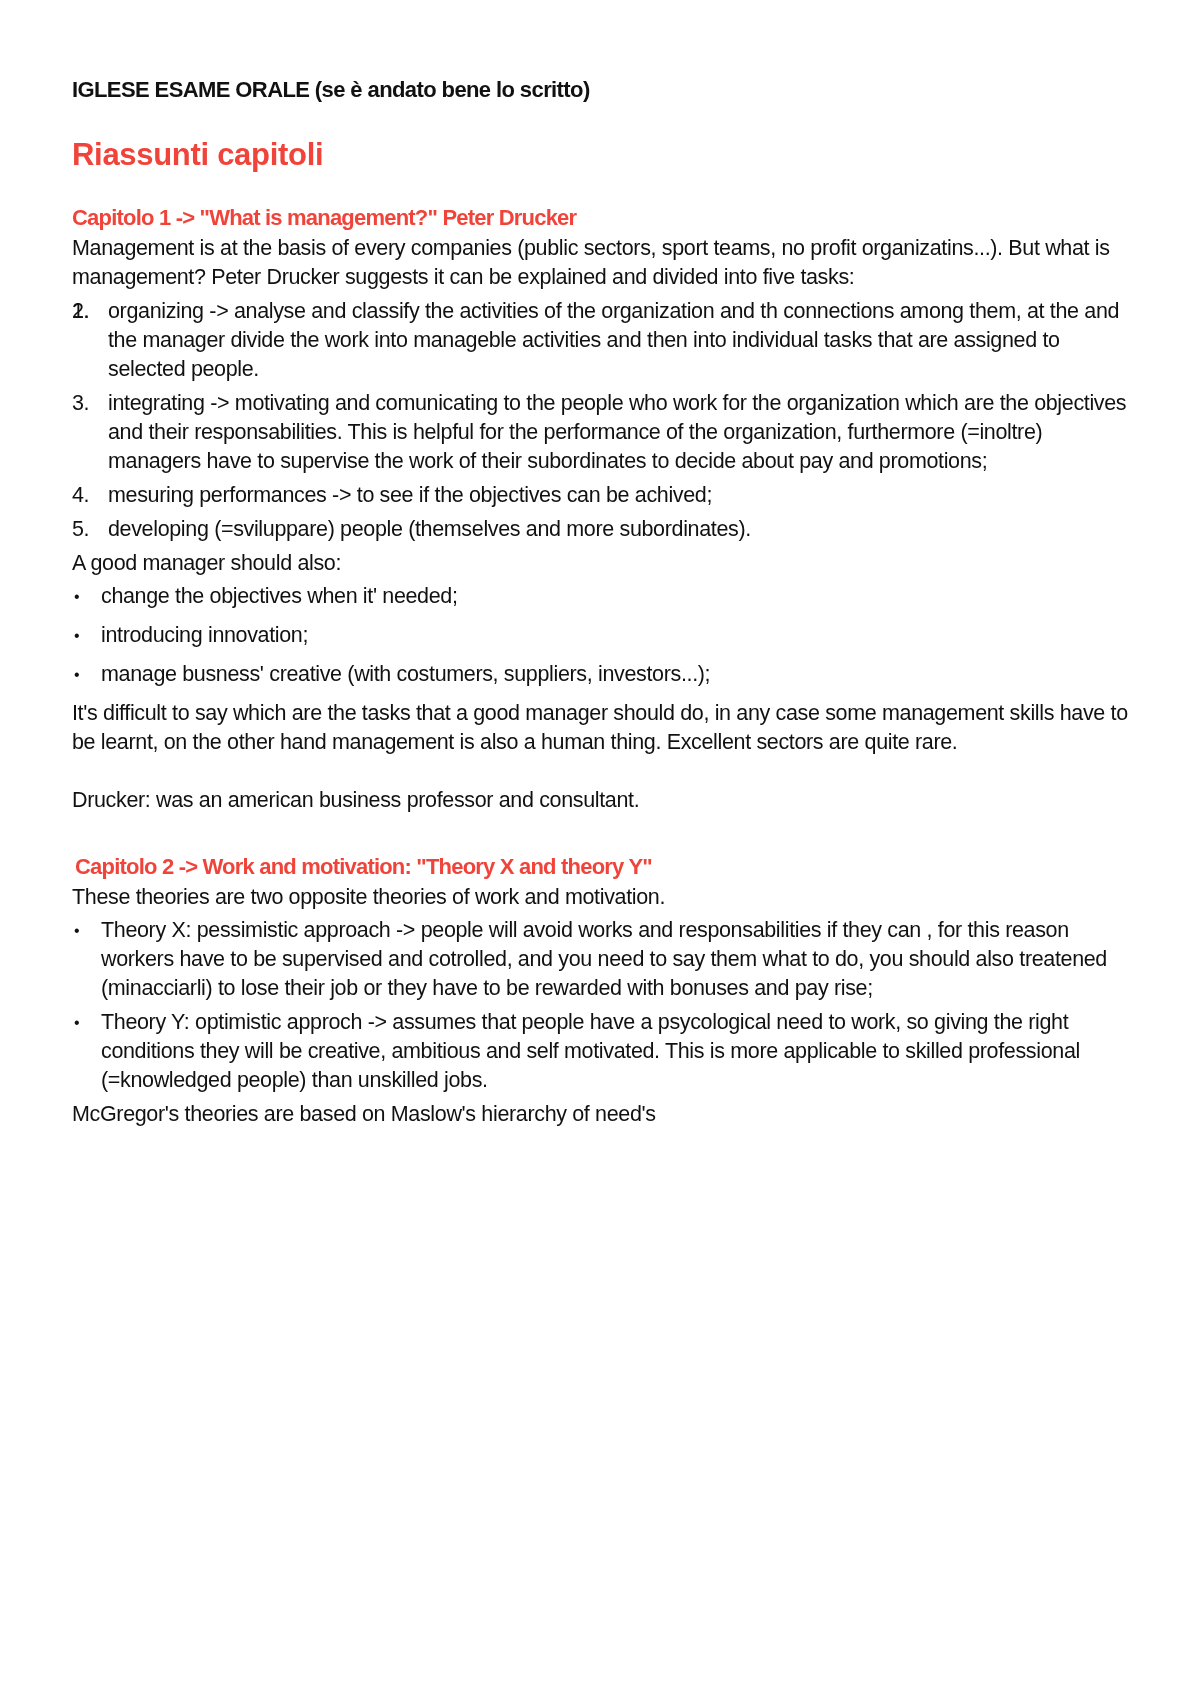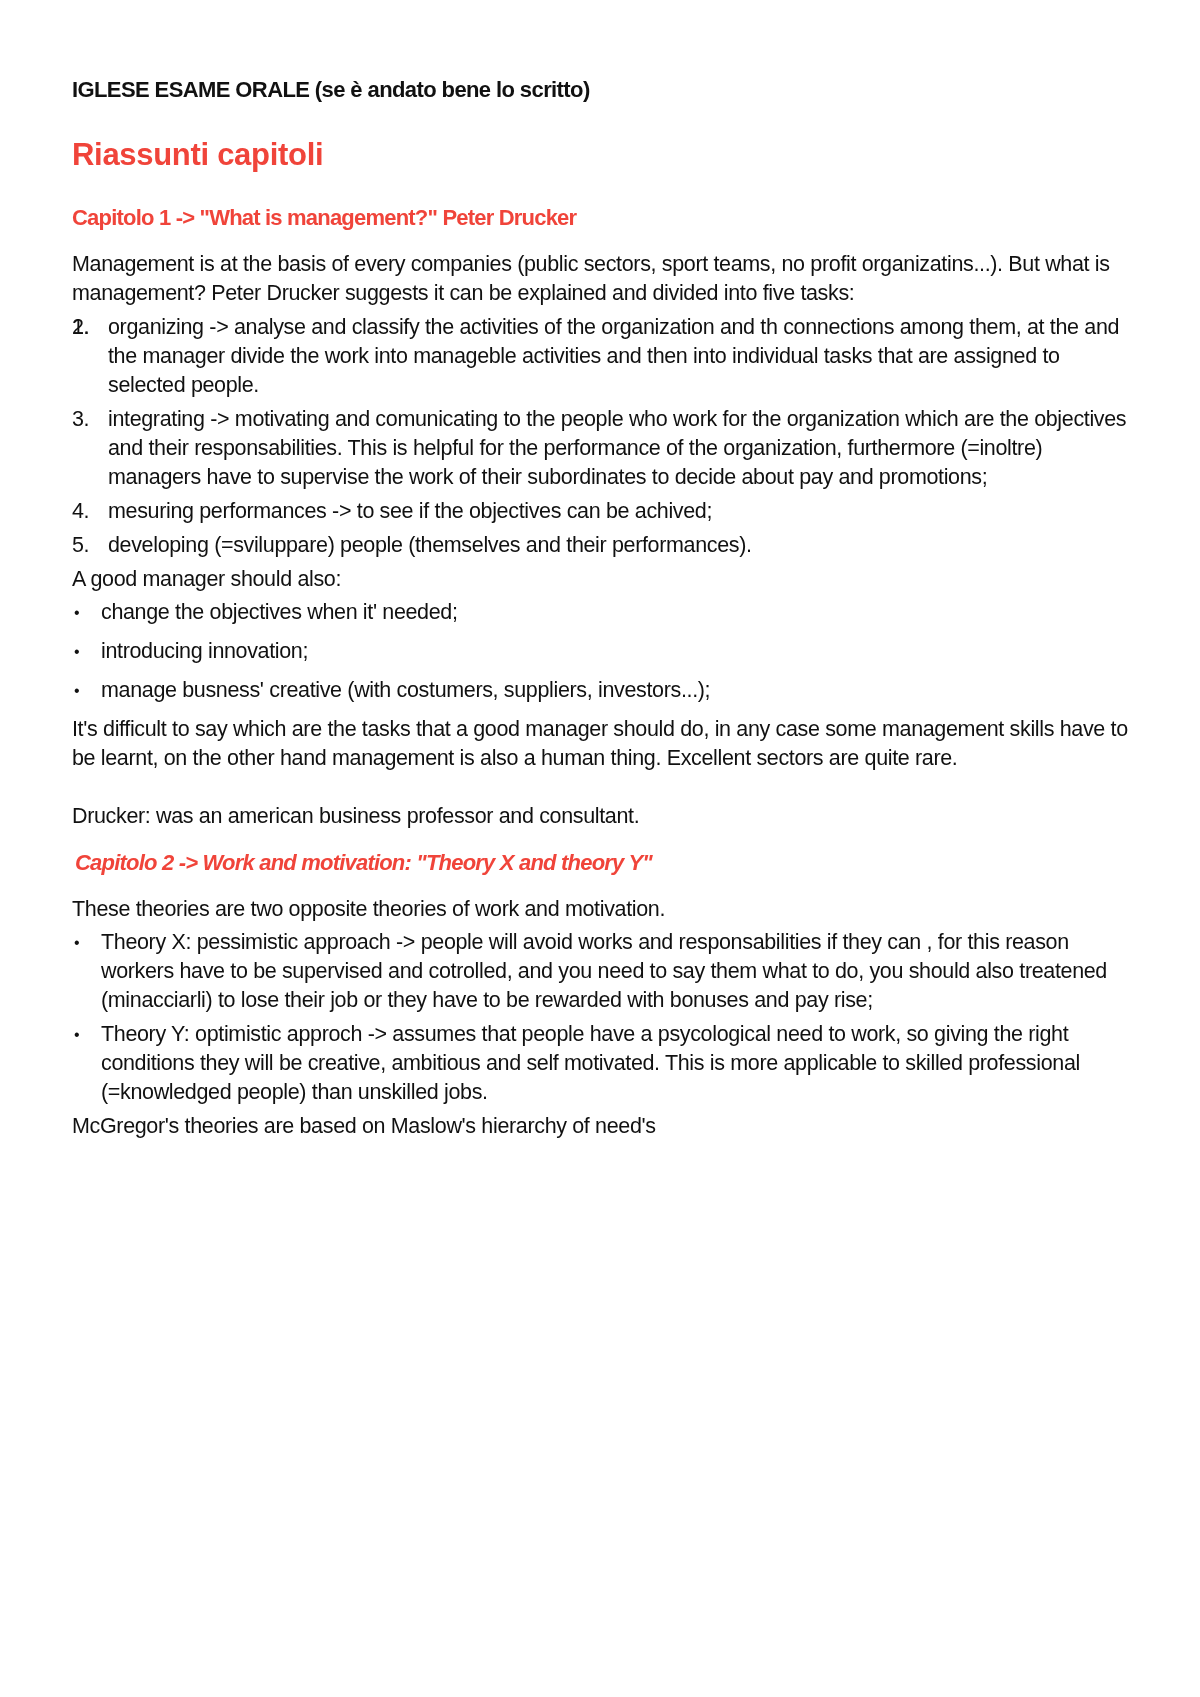--- a/index.html
+++ b/index.html
@@ -39,28 +39,28 @@
     }
     .chapter-heading {
       font-size: 22px;
       font-weight: bold;
       color: #f0443a;
       letter-spacing: -0.8px;
       margin: 0;
       line-height: 28px;
     }
     .ch1-heading { margin-top: 30px; }
-    .ch2-heading { margin-top: 18px; padding-left: 3px; font-style: italic; }
+    .ch2-heading { margin-top: 38px; padding-left: 3px; }
     p, li {
       font-size: 21.5px;
       line-height: 29px;
       letter-spacing: -0.35px;
       margin: 0;
     }
-    .para { margin-top: 18px; }
+    .para { margin-top: 2px; }
     ol.tasks {
       margin: 4px 0 0 0;
       padding-left: 0;
       list-style: none;
     }
     ol.tasks li {
       position: relative;
       padding-left: 36px;
       margin-bottom: 5px;
     }
@@ -111,21 +111,21 @@
       <li>
         <span class="num">3.</span>
         <span>integrating -&gt; motivating and comunicating to the people who work for the organization which are the objectives and their responsabilities. This is helpful for the performance of the organization, furthermore (=inoltre) managers have to supervise the work of their subordinates to decide about pay and promotions;</span>
       </li>
       <li>
         <span class="num">4.</span>
         <span>mesuring performances -&gt; to see if the objectives can be achived;</span>
       </li>
       <li>
         <span class="num">5.</span>
-        <span>developing (=sviluppare) people (themselves and their performances).</span>
+        <span>developing (=sviluppare) people (themselves and more subordinates).</span>
       </li>
     </ol>
 
     <p>A good manager should also:</p>
     <ul class="bullets">
       <li>
         <span class="dot">•</span>
         <span>change the objectives when it' needed;</span>
       </li>
       <li>

